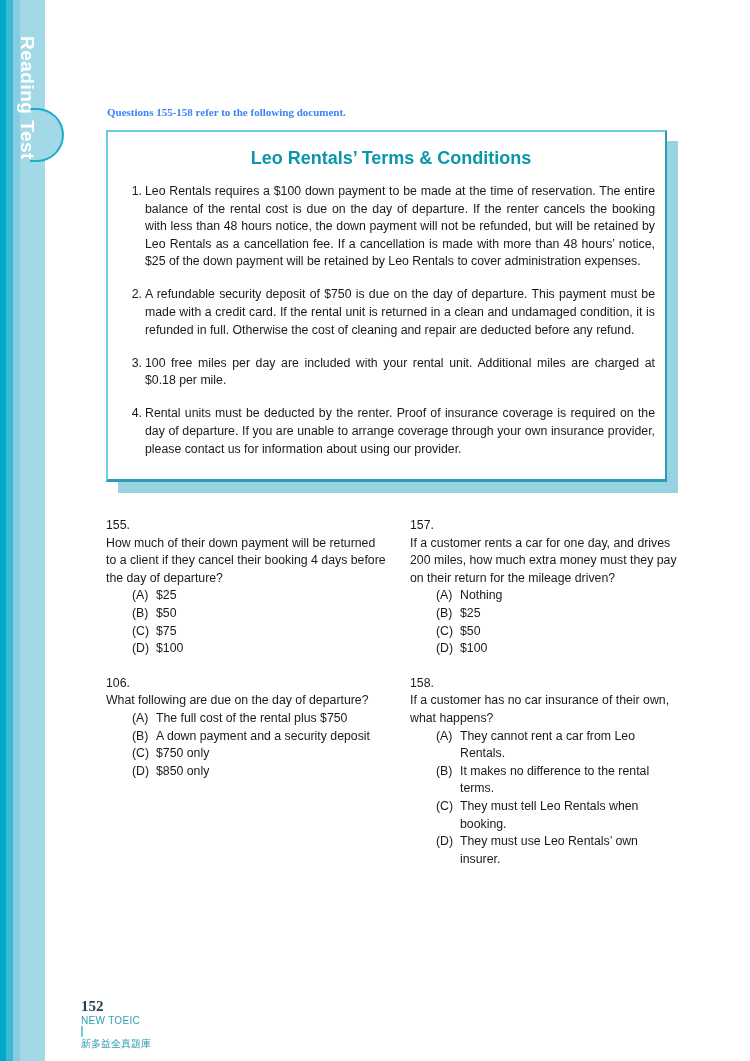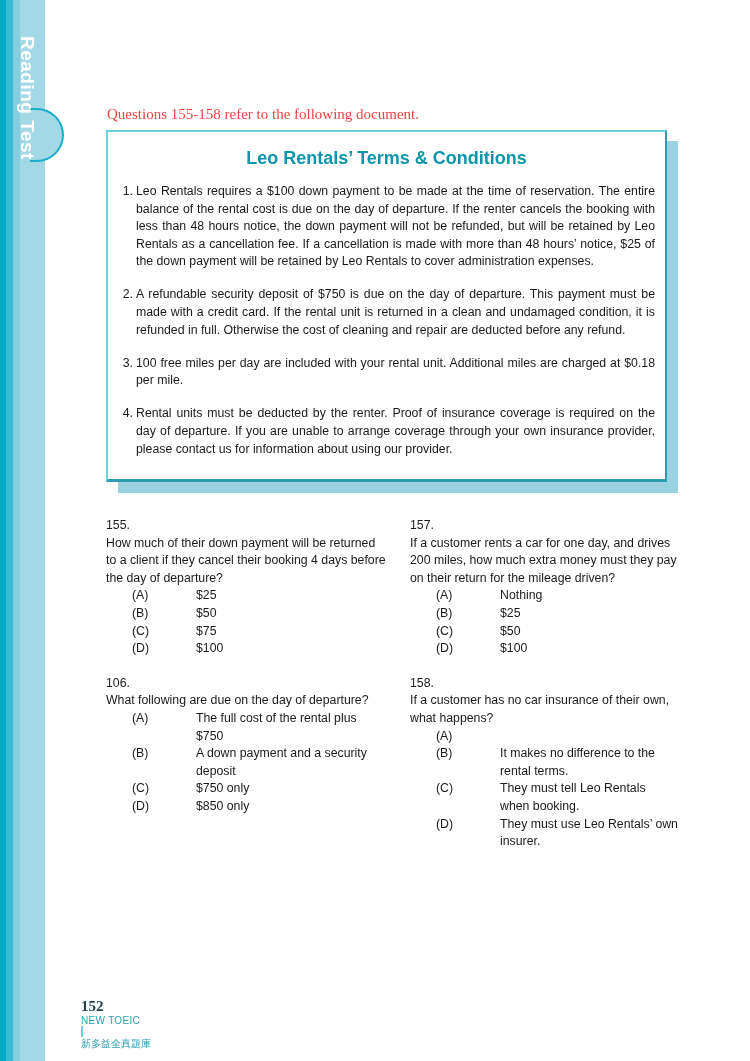--- a/index.html
+++ b/index.html
@@ -4,38 +4,38 @@
 <style>
   html, body { margin:0; padding:0; }
   body { width:750px; height:1061px; position:relative; background:#ffffff; overflow:hidden;
          font-family:"Liberation Sans", sans-serif; color:#1a1a1a; }
   .sidebar { position:absolute; left:0; top:0; width:45px; height:1061px;
     background:linear-gradient(to right, #00a9c6 0px, #00a9c6 6px, #3ab9d4 6px, #3ab9d4 13px, #86cde0 13px, #86cde0 20px, #a3d8e6 20px, #a3d8e6 45px); }
   .sidebar-tab { position:absolute; left:30px; top:108px; width:34px; height:54px; border-radius:0 27px 27px 0;
     background:#a3d8e6; border:2px solid #1aaecb; border-left:none; box-sizing:border-box; }
   .sidebar-label { position:absolute; left:16px; top:36px; writing-mode:vertical-rl; color:#ffffff;
     font-weight:bold; font-size:19px; letter-spacing:0.5px; }
-  .intro { position:absolute; left:107px; top:106px; font-family:"Liberation Serif", serif; font-weight:normal;
-    font-size:15px; color:#ef4444; }
+  .intro { position:absolute; left:107px; top:106px; font-family:"Liberation Serif", serif; font-weight:bold;
+    font-size:11px; color:#3b82f6; }
   .doc-shadow { position:absolute; left:118px; top:141px; width:560px; height:352px; background:#99d3e2; }
   .doc { position:absolute; left:106px; top:130px; width:561px; height:352px; background:#fff;
-    border:2px solid #6ccde0; border-right:2px solid #2f9bb0; border-bottom:3px solid #2f9bb0; box-sizing:border-box; }
+    border:2px solid #6ccde0; border-right:2px solid #2f9bb0; border-bottom:3px solid #2f9bb0; box-sizing:border-box;padding-left:9px; }
   .doc-title { text-align:center; color:#0b96ac; font-weight:bold; font-size:18px; margin-top:16px; }
   .doc-list { margin:14px 10px 0 0; padding:0; list-style:none; }
   .doc-item { display:flex; font-size:12.3px; line-height:17.6px; text-align:justify; margin-bottom:15.5px; }
   .doc-num { width:28px; flex:none; text-align:right; padding-right:3px; box-sizing:border-box; }
   .doc-text { flex:1; }
   .qcol { position:absolute; top:517px; width:280px; font-size:12.3px; line-height:17.6px; }
   .q { margin-bottom:17px; }
   .q-head { display:flex;flex-direction:column; }
   .q-num { width:26px; flex:none; }
   .q-stem { flex:1; }
   .opt { display:flex; padding-left:26px; }
   .opt-letter { width:24px; flex:none; }
-  .opt-text { flex:1;margin-left:40px; }
+  .opt-text { flex:1; }
   .footer { position:absolute; left:69px; top:998px; display:flex; align-items:baseline;flex-direction:column; }
   .page-num { font-family:"Liberation Serif", serif; font-weight:bold; font-size:15px; color:#1f3f4a; }
   .footer-book { font-size:10px; color:#2c9db3; margin-left:12px; letter-spacing:0.3px; }
   .footer-sep { width:2px; height:11px; background:#6ccde0; margin:0 6px; display:inline-block; }
   .footer-cn { font-size:10px; color:#2c9db3; }
 </style>
 </head>
 <body>
 
 <div class="sidebar">
@@ -138,20 +138,21 @@
         <span class="opt-text">$100</span>
       </div>
   </div>
   <div class="q">
     <div class="q-head">
       <span class="q-num">158.</span>
       <span class="q-stem">If a customer has no car insurance of their own, what happens?</span>
     </div>
     <div class="opt">
         <span class="opt-letter">(A)</span>
+        <span class="opt-text">They cannot rent a car from Leo Rentals.</span>
       </div>
     <div class="opt">
         <span class="opt-letter">(B)</span>
         <span class="opt-text">It makes no difference to the rental terms.</span>
       </div>
     <div class="opt">
         <span class="opt-letter">(C)</span>
         <span class="opt-text">They must tell Leo Rentals when booking.</span>
       </div>
     <div class="opt">

